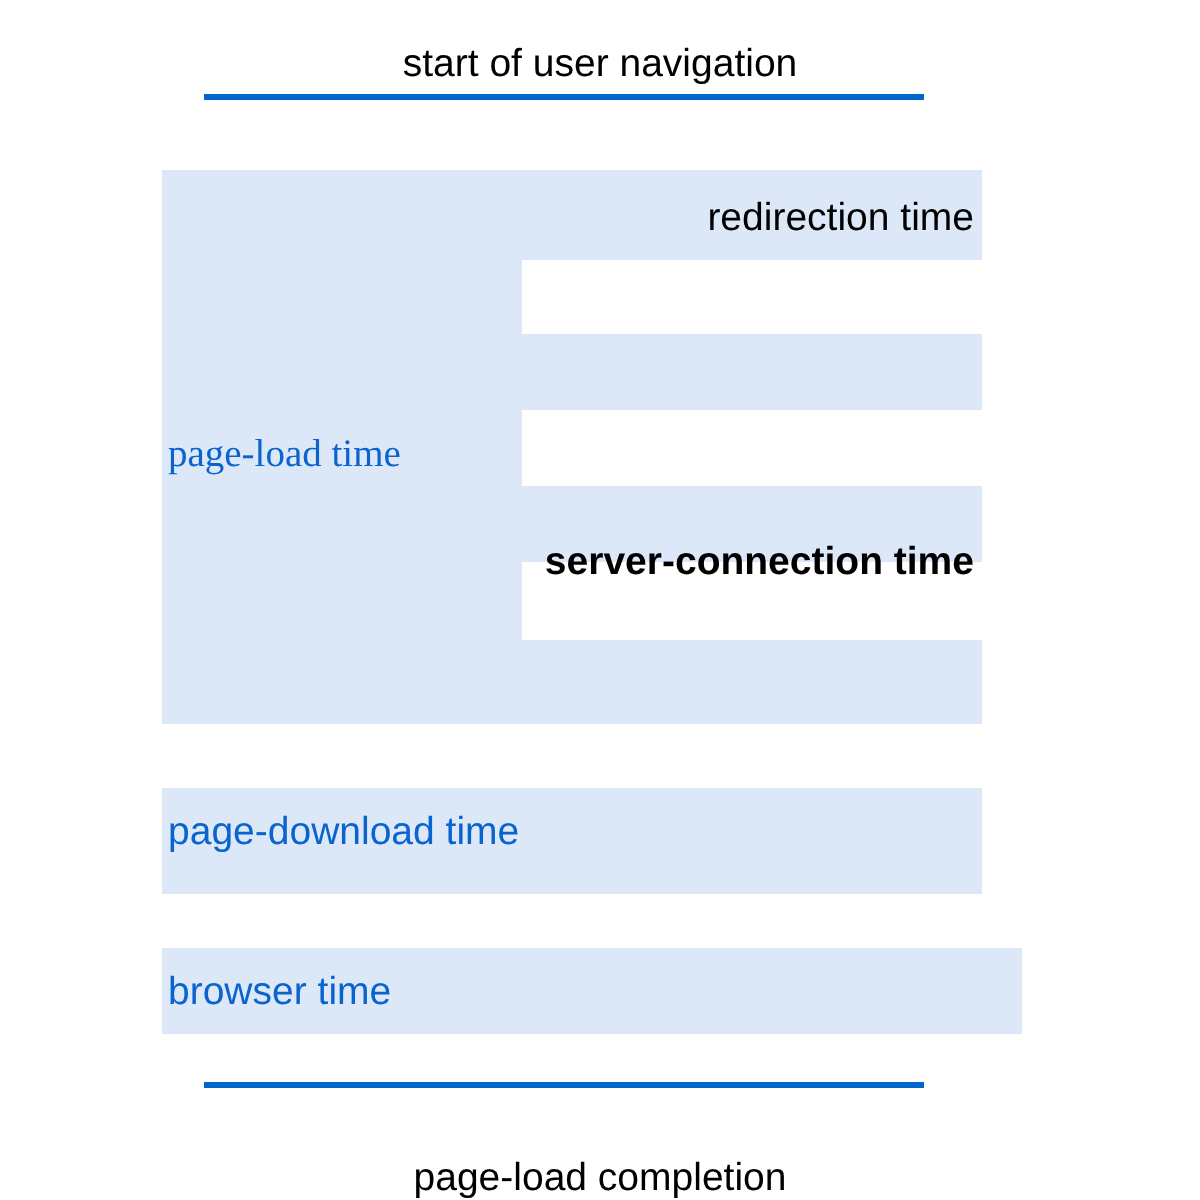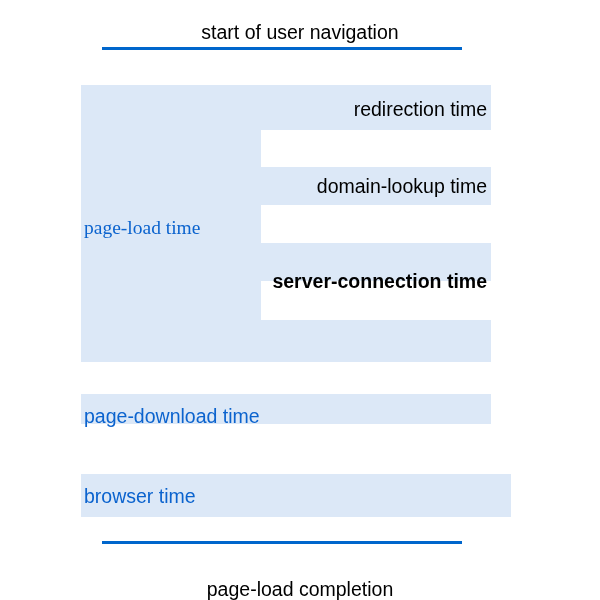--- a/index.html
+++ b/index.html
@@ -95,21 +95,21 @@
     line-height: 24px;
     white-space: nowrap;
     text-align: right;
   }
   #sub-redirection {  top: 12px;  }  
   #sub-domain {       top: 89px;  }  
   #sub-connection {   top: 184px; font-weight: bold; }  
   #sub-response {     top: 245px; }  
 
   
-  #bar-page-download { top: 394px; height: 30px; }
+  #bar-page-download { top: 394px; height: 53px; }
   #bar-browser       { top: 474px; height: 43px; padding-left: 20px; }
 
   .bar-label {
     position: absolute;
     left: 3px;
     top: 10px;
     color: #0b63ce;
     font-size: 19.5px;
     line-height: 24px;
     white-space: nowrap;
@@ -125,21 +125,20 @@
 
   <div class="bar" id="bar-page-load">
 
     <div class="notch" id="notch-1"></div>
     <div class="notch" id="notch-2"></div>
     <div class="notch" id="notch-3"></div>
 
     <div id="label-page-load">page-load time</div>
 
     <div class="sub-label" id="sub-redirection">redirection time</div>
-    <div class="sub-label" id="sub-domain">domain-lookup time</div>
     <div class="sub-label" id="sub-connection">server-connection time</div>
   </div>
 
   <div class="bar" id="bar-page-download">
     <div class="bar-label">page-download time</div>
   </div>
 
   <div class="bar" id="bar-browser">
     <div class="bar-label">browser time</div>
   </div>

